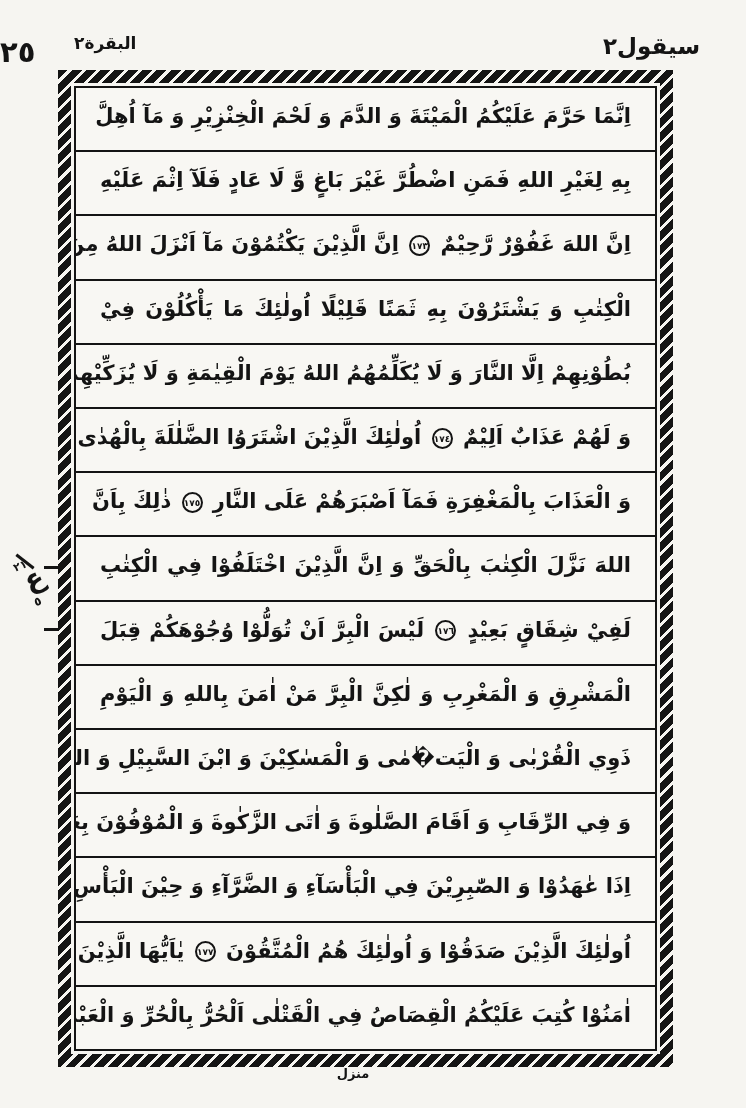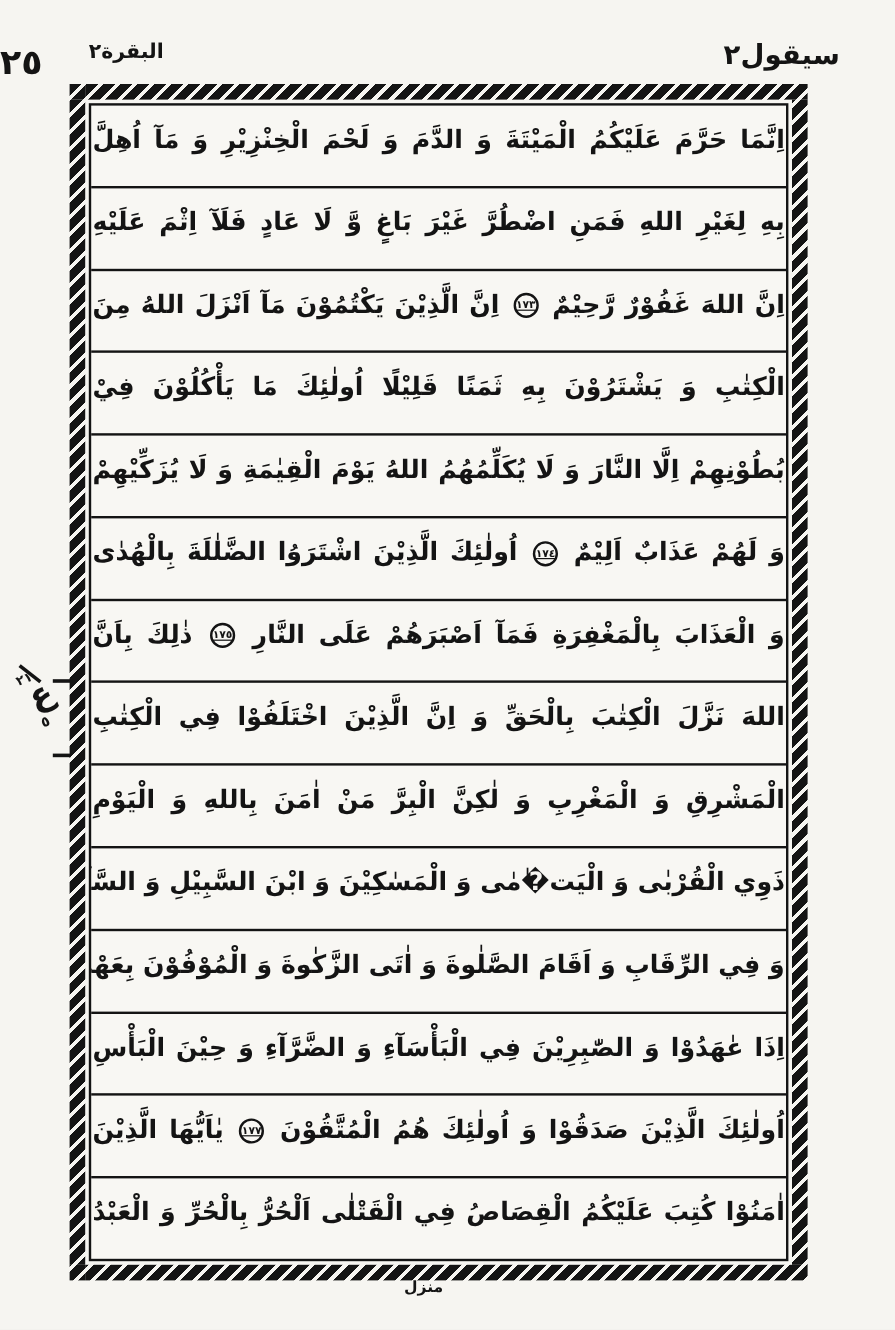--- a/index.html
+++ b/index.html
@@ -34,40 +34,39 @@
   .row{
     flex:1;
     border-bottom:2px solid #141414;
     direction:rtl;
     text-align:justify;
     text-align-last:justify;
     -moz-text-align-last:justify;
     font-weight:bold;
     font-size:21px;
     line-height:57px;
-    padding:0 1px;
+    padding:0 24px;
     overflow:hidden;
     white-space:nowrap;
   }
   .row:last-child{border-bottom:none;}
   .ayah-marker{
     display:inline-block;
     width:21px;height:21px;
     line-height:19px;
     box-sizing:border-box;
     border:2px solid #141414;
     border-radius:50%;
     font-size:9px;
     font-weight:bold;
     text-align:right;
     text-align-last:center;
     vertical-align:middle;
     margin:0 3px;
     white-space:nowrap;
-    text-decoration:underline;
   }
   
   .ruku{
     position:absolute;left:13px;top:556px;width:44px;
     text-align:center;font-weight:bold;direction:rtl;
     transform:rotate(-22deg);
     line-height:1;
   }
   .ruku .top{display:block;font-size:11px;margin-left:-16px;}
   .ruku .ain{display:block;font-size:28px;margin-top:-2px;}
@@ -97,20 +96,21 @@
   <div class="frame">
     <div class="inner">
         <div class="row"><span>اِنَّمَا حَرَّمَ عَلَيْكُمُ الْمَيْتَةَ وَ الدَّمَ وَ لَحْمَ الْخِنْزِيْرِ وَ مَآ اُهِلَّ</span></div>
         <div class="row"><span>بِهِ لِغَيْرِ اللهِ فَمَنِ اضْطُرَّ غَيْرَ بَاغٍ وَّ لَا عَادٍ فَلَآ اِثْمَ عَلَيْهِ</span></div>
         <div class="row"><span>اِنَّ اللهَ غَفُوْرٌ رَّحِيْمٌ </span><span class="ayah-marker">١٧٣</span><span> اِنَّ الَّذِيْنَ يَكْتُمُوْنَ مَآ اَنْزَلَ اللهُ مِنَ</span></div>
         <div class="row"><span>الْكِتٰبِ وَ يَشْتَرُوْنَ بِهِ ثَمَنًا قَلِيْلًا اُولٰئِكَ مَا يَأْكُلُوْنَ فِيْ</span></div>
         <div class="row"><span>بُطُوْنِهِمْ اِلَّا النَّارَ وَ لَا يُكَلِّمُهُمُ اللهُ يَوْمَ الْقِيٰمَةِ وَ لَا يُزَكِّيْهِمْ</span></div>
         <div class="row"><span>وَ لَهُمْ عَذَابٌ اَلِيْمٌ </span><span class="ayah-marker">١٧٤</span><span> اُولٰئِكَ الَّذِيْنَ اشْتَرَوُا الضَّلٰلَةَ بِالْهُدٰى</span></div>
         <div class="row"><span>وَ الْعَذَابَ بِالْمَغْفِرَةِ فَمَآ اَصْبَرَهُمْ عَلَى النَّارِ </span><span class="ayah-marker">١٧٥</span><span> ذٰلِكَ بِاَنَّ</span></div>
         <div class="row"><span>اللهَ نَزَّلَ الْكِتٰبَ بِالْحَقِّ وَ اِنَّ الَّذِيْنَ اخْتَلَفُوْا فِي الْكِتٰبِ</span></div>
+        <div class="row"><span>لَفِيْ شِقَاقٍ بَعِيْدٍ </span><span class="ayah-marker">١٧٦</span><span> لَيْسَ الْبِرَّ اَنْ تُوَلُّوْا وُجُوْهَكُمْ قِبَلَ</span></div>
         <div class="row"><span>الْمَشْرِقِ وَ الْمَغْرِبِ وَ لٰكِنَّ الْبِرَّ مَنْ اٰمَنَ بِاللهِ وَ الْيَوْمِ</span></div>
         <div class="row"><span>ذَوِي الْقُرْبٰى وَ الْيَت�ٰمٰى وَ الْمَسٰكِيْنَ وَ ابْنَ السَّبِيْلِ وَ السَّآئِلِيْنَ</span></div>
         <div class="row"><span>وَ فِي الرِّقَابِ وَ اَقَامَ الصَّلٰوةَ وَ اٰتَى الزَّكٰوةَ وَ الْمُوْفُوْنَ بِعَهْدِهِمْ</span></div>
         <div class="row"><span>اِذَا عٰهَدُوْا وَ الصّٰبِرِيْنَ فِي الْبَأْسَآءِ وَ الضَّرَّآءِ وَ حِيْنَ الْبَأْسِ</span></div>
         <div class="row"><span>اُولٰئِكَ الَّذِيْنَ صَدَقُوْا وَ اُولٰئِكَ هُمُ الْمُتَّقُوْنَ </span><span class="ayah-marker">١٧٧</span><span> يٰاَيُّهَا الَّذِيْنَ</span></div>
         <div class="row"><span>اٰمَنُوْا كُتِبَ عَلَيْكُمُ الْقِصَاصُ فِي الْقَتْلٰى اَلْحُرُّ بِالْحُرِّ وَ الْعَبْدُ</span></div>
       </div>
   </div>
 
   <div class="ruku">

